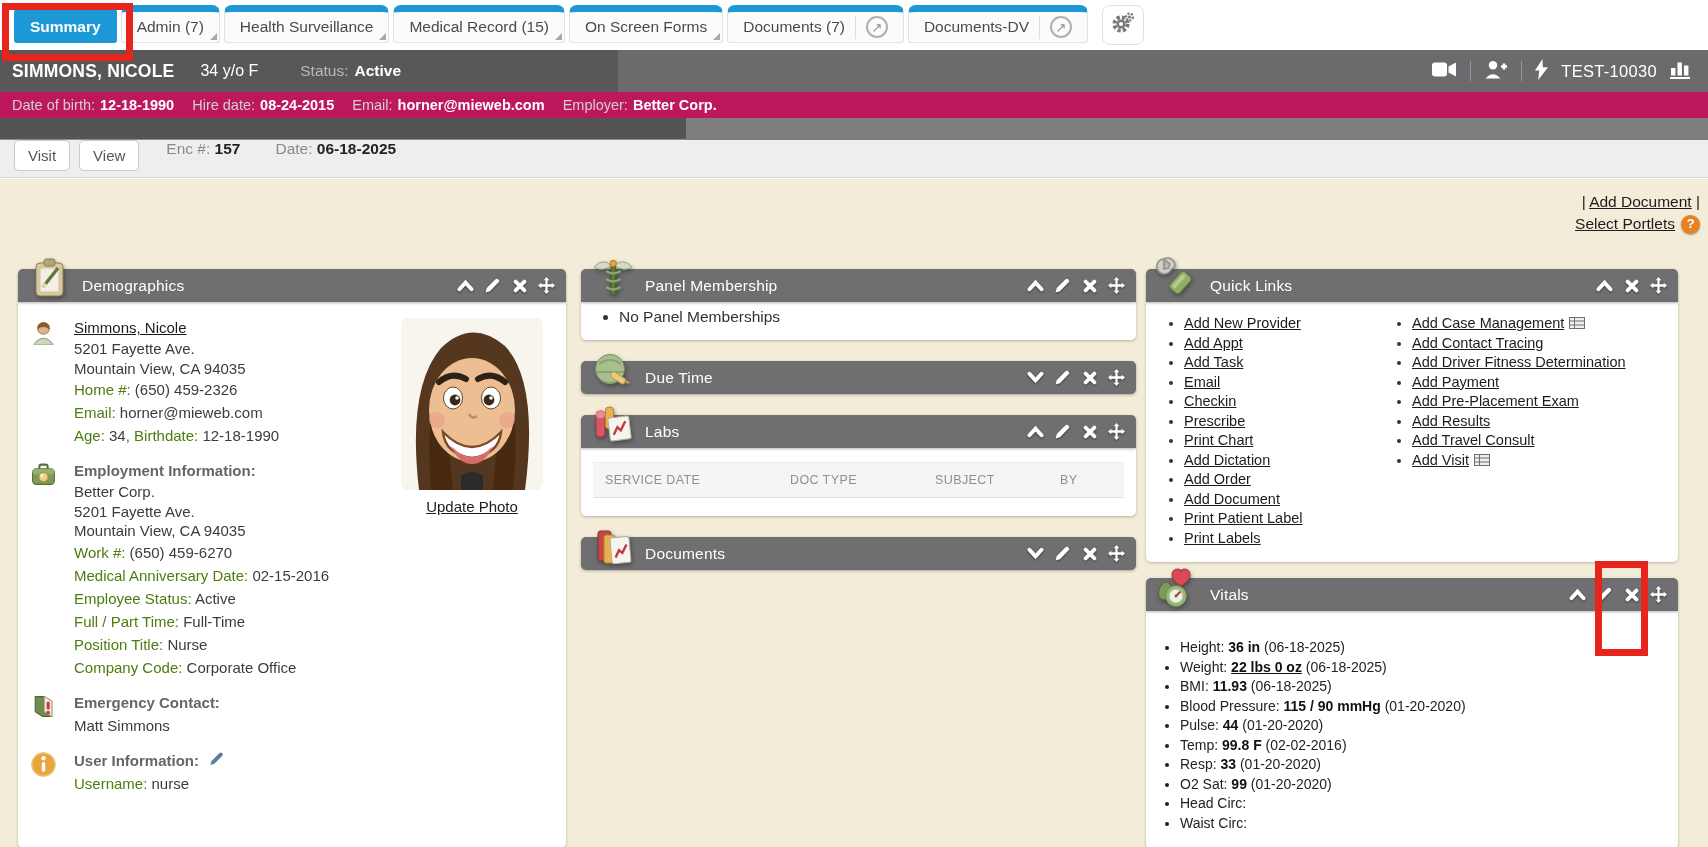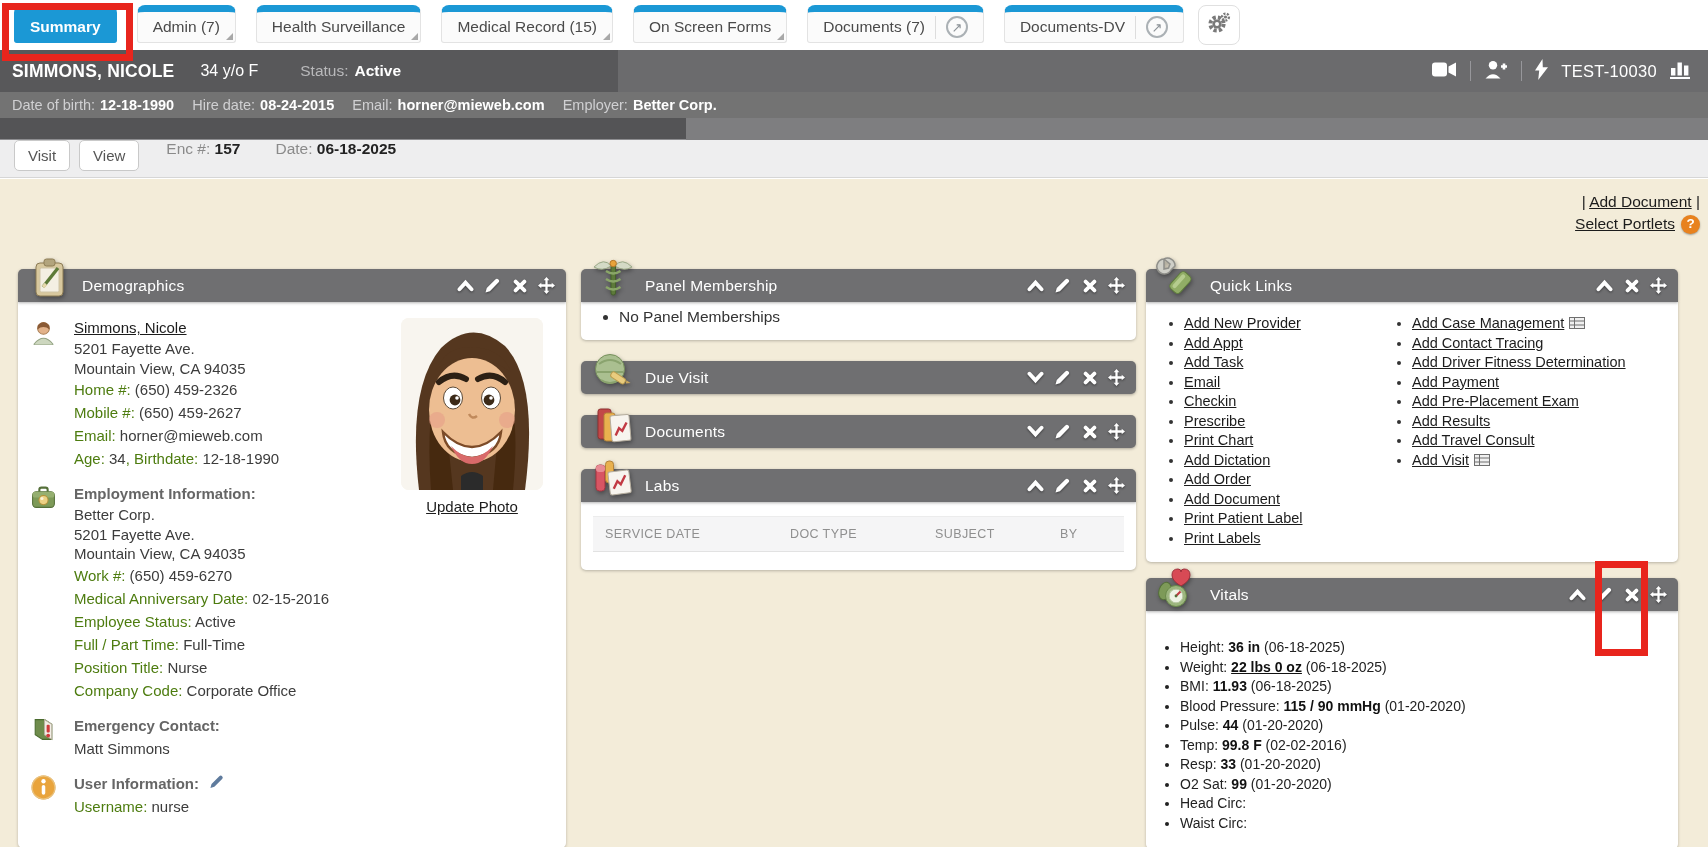--- a/index.html
+++ b/index.html
@@ -27,21 +27,21 @@
   .h1{position:absolute;top:50px;left:0;right:0;height:42px;
       background:linear-gradient(to right,#58585a 0,#58585a 618px,#6b6b6d 618px);
       display:flex;align-items:center;color:#fff;padding-left:12px;box-sizing:border-box;}
   .h1 .pname{font-size:17.5px;font-weight:700;letter-spacing:.2px;}
   .h1 .page{font-size:16px;margin-left:26px;}
   .h1 .stat-l{margin-left:42px;color:#b9b9bb;font-size:15.5px;}
   .h1 .stat-v{margin-left:6px;font-weight:700;font-size:15.5px;}
   .h1-right{margin-left:auto;display:flex;align-items:center;gap:13px;padding-right:14px;}
   .h1-sep{width:1px;height:20px;background:#97979b;}
   .chart-id{font-size:16.5px;letter-spacing:.3px;}
-  .h2{position:absolute;top:92px;left:0;right:0;height:26px;background:#737373;
+  .h2{position:absolute;top:92px;left:0;right:0;height:26px;background:#be185d;
       display:flex;align-items:center;gap:18px;padding-left:12px;box-sizing:border-box;font-size:14.5px;}
   .h2 .pair{display:flex;gap:5px;white-space:nowrap;}
   .h2 .lbl2{color:#d0d0d2;} .h2 .val2{color:#fff;font-weight:700;}
   .h3{position:absolute;top:118px;left:0;right:0;height:22px;background:#7e7e80;}
   .h3-bar{width:686px;height:100%;background:#545456;border-bottom:1px solid #8d8d90;box-sizing:border-box;}
 
   
   .visitbar{position:absolute;top:140px;left:0;right:0;height:38px;background:#eeeeef;
       border-bottom:1px solid #d6d6d6;display:flex;gap:9px;padding-left:14px;box-sizing:border-box;}
   .vbtn{height:29px;padding:0 13px;background:#fff;border:1px solid #c9c9c9;border-radius:5px;
@@ -121,21 +121,21 @@
   .anno{position:absolute;border:7px solid #e8251d;box-sizing:border-box;z-index:50;pointer-events:none;}
   .anno-1{left:2px;top:3px;width:131px;height:58px;}
   .anno-2{left:1595px;top:561px;width:53px;height:95px;}
 </style>
 </head>
 <body>
 
 <div class="screen" data-interactable="false">
 
   <div class="tabbar" data-interactable="false">
-    <div id="tabs" style="display:flex;gap:20px;justify-content:space-between;" data-interactable="false">
+    <div id="tabs" style="display:flex;gap:4px;justify-content:space-between;" data-interactable="false">
         <div class="tab selected" data-interactable="true">
           <span data-interactable="false">Summary</span>
         </div>
         <div class="tab fold" data-interactable="true">
           <span data-interactable="false">Admin (7)</span>
         </div>
         <div class="tab fold" data-interactable="true">
           <span data-interactable="false">Health Surveillance</span>
         </div>
         <div class="tab fold" data-interactable="true">
@@ -330,21 +330,20 @@
                 </svg>
             </span>
             <span class="sec-body">
               <div class="line"><span class="lnk" data-interactable="true">Simmons, Nicole</span></div>
               <div id="demo-address" data-interactable="false">
                   <div class="line tight val" data-interactable="false">5201 Fayette Ave.</div>
                   <div class="line tight val" data-interactable="false">Mountain View, CA 94035</div>
                 </div>
               <div id="demo-contact" data-interactable="false">
                   <div class="line" data-interactable="false"><span class="lbl" data-interactable="false">Home #: </span><span class="val" data-interactable="false">(650) 459-2326</span></div>
-                  <div class="line" data-interactable="false"><span class="lbl" data-interactable="false">Mobile #: </span><span class="val" data-interactable="false">(650) 459-2627</span></div>
                   <div class="line" data-interactable="false"><span class="lbl" data-interactable="false">Email: </span><span class="val" data-interactable="false">horner@mieweb.com</span></div>
                   <div class="line" data-interactable="false"><span class="lbl" data-interactable="false">Age: </span><span class="val" data-interactable="false">34</span><span class="lbl" data-interactable="false">, Birthdate: </span><span class="val" data-interactable="false">12-18-1990</span></div>
                 </div>
             </span>
           </div>
 
           <div class="section" data-interactable="false">
             <span class="sec-icon" data-interactable="false">
               <svg viewBox="0 0 26 26" width="27" height="27">
                   <rect x="9" y="3.5" width="8" height="6" rx="2" fill="none" stroke="#55703a" stroke-width="2"></rect>
@@ -462,59 +461,21 @@
       <div class="portlet collapsed" data-interactable="false">
         <div class="portlet-header" data-interactable="false">
           <span class="portlet-icon" data-interactable="false">
             <svg viewBox="0 0 44 44" width="44" height="44">
                 <circle cx="19" cy="21" r="14.5" fill="#aabf90" stroke="#77905c"></circle>
                 <path d="M8 16 q11 -8 22 0 M6 24 h26 M10 32 q9 6 18 0" stroke="#8aa36e" stroke-width="2" fill="none"></path>
                 <rect x="22" y="23" width="16" height="6" rx="2.5" transform="rotate(33 22 23)" fill="#e9cc7e" stroke="#b99b4e"></rect>
                 <path d="M35.5 32.2 l4 2.8 -4.8 0.6Z" fill="#caa85e"></path>
               </svg>
           </span>
-          <span class="portlet-title" data-interactable="false">Due Visit</span>
-          <span class="portlet-controls" data-interactable="false">
-              <span class="ctrl" data-interactable="true">
-                <svg width="17" height="13" viewBox="0 0 18 14">
-                  <path d="M2.5 3 L9 10 L15.5 3" stroke="#fff" stroke-width="4.2" fill="none" stroke-linecap="round"></path>
-                </svg>
-              </span>
-              <span class="ctrl" data-interactable="true">
-                <svg width="15" height="15" viewBox="0 0 16 16">
-                  <path d="M0.5 15.5 l1.4 -4.8 L11 1.6 a2.3 2.3 0 0 1 3.3 3.3 L5.2 14Z" fill="#fff"></path>
-                </svg>
-              </span>
-              <span class="ctrl" data-interactable="true">
-                <svg width="14" height="14" viewBox="0 0 16 16">
-                  <path d="M3 3 L13 13 M13 3 L3 13" stroke="#fff" stroke-width="4.4" stroke-linecap="round"></path>
-                </svg>
-              </span>
-              <span class="ctrl" data-interactable="true">
-                <svg width="17" height="17" viewBox="0 0 18 18">
-                  <path d="M9 0 L12 3.5 H10.2 V7.8 H14.5 V6 L18 9 L14.5 12 V10.2 H10.2 V14.5 H12 L9 18 L6 14.5 H7.8 V10.2 H3.5 V12 L0 9 L3.5 6 V7.8 H7.8 V3.5 H6Z" fill="#fff"></path>
-                </svg>
-              </span>
-            </span>
-        </div>
-      </div>
-
-      <div class="portlet collapsed" data-interactable="false">
-        <div class="portlet-header" data-interactable="false">
-          <span class="portlet-icon" data-interactable="false">
-            <svg viewBox="0 0 44 44" width="44" height="44">
-                <rect x="7" y="7" width="13" height="30" rx="2.5" fill="#c24848" stroke="#8e3030"></rect>
-                <rect x="13" y="11" width="11" height="28" rx="2.5" fill="#e9b14e" stroke="#b3823a"></rect>
-                <g transform="rotate(-5 30 26)">
-                  <rect x="20" y="13" width="19" height="26" rx="2" fill="#f7f4ee" stroke="#b5ad9e"></rect>
-                  <polyline points="24,33 28,26 31,29 36,21" stroke="#c23a44" fill="none" stroke-width="2.4"></polyline>
-                </g>
-              </svg>
-          </span>
-          <span class="portlet-title" data-interactable="false">Documents</span>
+          <span class="portlet-title" data-interactable="false">Due Time</span>
           <span class="portlet-controls" data-interactable="false">
               <span class="ctrl" data-interactable="true">
                 <svg width="17" height="13" viewBox="0 0 18 14">
                   <path d="M2.5 3 L9 10 L15.5 3" stroke="#fff" stroke-width="4.2" fill="none" stroke-linecap="round"></path>
                 </svg>
               </span>
               <span class="ctrl" data-interactable="true">
                 <svg width="15" height="15" viewBox="0 0 16 16">
                   <path d="M0.5 15.5 l1.4 -4.8 L11 1.6 a2.3 2.3 0 0 1 3.3 3.3 L5.2 14Z" fill="#fff"></path>
                 </svg>
@@ -570,20 +531,58 @@
               </span>
             </span>
         </div>
         <div class="portlet-body labs-body" data-interactable="false">
           <div class="labs-thead" id="labs-cols" data-interactable="false">
               <span data-interactable="false">SERVICE DATE</span>
               <span data-interactable="false">DOC TYPE</span>
               <span data-interactable="false">SUBJECT</span>
               <span data-interactable="false">BY</span>
             </div>
+        </div>
+      </div>
+
+      <div class="portlet collapsed" data-interactable="false">
+        <div class="portlet-header" data-interactable="false">
+          <span class="portlet-icon" data-interactable="false">
+            <svg viewBox="0 0 44 44" width="44" height="44">
+                <rect x="7" y="7" width="13" height="30" rx="2.5" fill="#c24848" stroke="#8e3030"></rect>
+                <rect x="13" y="11" width="11" height="28" rx="2.5" fill="#e9b14e" stroke="#b3823a"></rect>
+                <g transform="rotate(-5 30 26)">
+                  <rect x="20" y="13" width="19" height="26" rx="2" fill="#f7f4ee" stroke="#b5ad9e"></rect>
+                  <polyline points="24,33 28,26 31,29 36,21" stroke="#c23a44" fill="none" stroke-width="2.4"></polyline>
+                </g>
+              </svg>
+          </span>
+          <span class="portlet-title" data-interactable="false">Documents</span>
+          <span class="portlet-controls" data-interactable="false">
+              <span class="ctrl" data-interactable="true">
+                <svg width="17" height="13" viewBox="0 0 18 14">
+                  <path d="M2.5 3 L9 10 L15.5 3" stroke="#fff" stroke-width="4.2" fill="none" stroke-linecap="round"></path>
+                </svg>
+              </span>
+              <span class="ctrl" data-interactable="true">
+                <svg width="15" height="15" viewBox="0 0 16 16">
+                  <path d="M0.5 15.5 l1.4 -4.8 L11 1.6 a2.3 2.3 0 0 1 3.3 3.3 L5.2 14Z" fill="#fff"></path>
+                </svg>
+              </span>
+              <span class="ctrl" data-interactable="true">
+                <svg width="14" height="14" viewBox="0 0 16 16">
+                  <path d="M3 3 L13 13 M13 3 L3 13" stroke="#fff" stroke-width="4.4" stroke-linecap="round"></path>
+                </svg>
+              </span>
+              <span class="ctrl" data-interactable="true">
+                <svg width="17" height="17" viewBox="0 0 18 18">
+                  <path d="M9 0 L12 3.5 H10.2 V7.8 H14.5 V6 L18 9 L14.5 12 V10.2 H10.2 V14.5 H12 L9 18 L6 14.5 H7.8 V10.2 H3.5 V12 L0 9 L3.5 6 V7.8 H7.8 V3.5 H6Z" fill="#fff"></path>
+                </svg>
+              </span>
+            </span>
         </div>
       </div>
     </div>
 
     <div class="col col-right" data-interactable="false">
       <div class="portlet portlet-quicklinks" data-interactable="false">
         <div class="portlet-header" data-interactable="false">
           <span class="portlet-icon" data-interactable="false">
             <svg viewBox="0 0 44 44" width="44" height="44">
                 <path d="M8 3 a7.5 7.5 0 1 0 7 11 L19 10 a7.5 7.5 0 0 0 -11 -7 l6 5 -1.5 4 -4.5 1Z" fill="#cfcfc8" stroke="#8f8f8a" stroke-width="1.5"></path>

